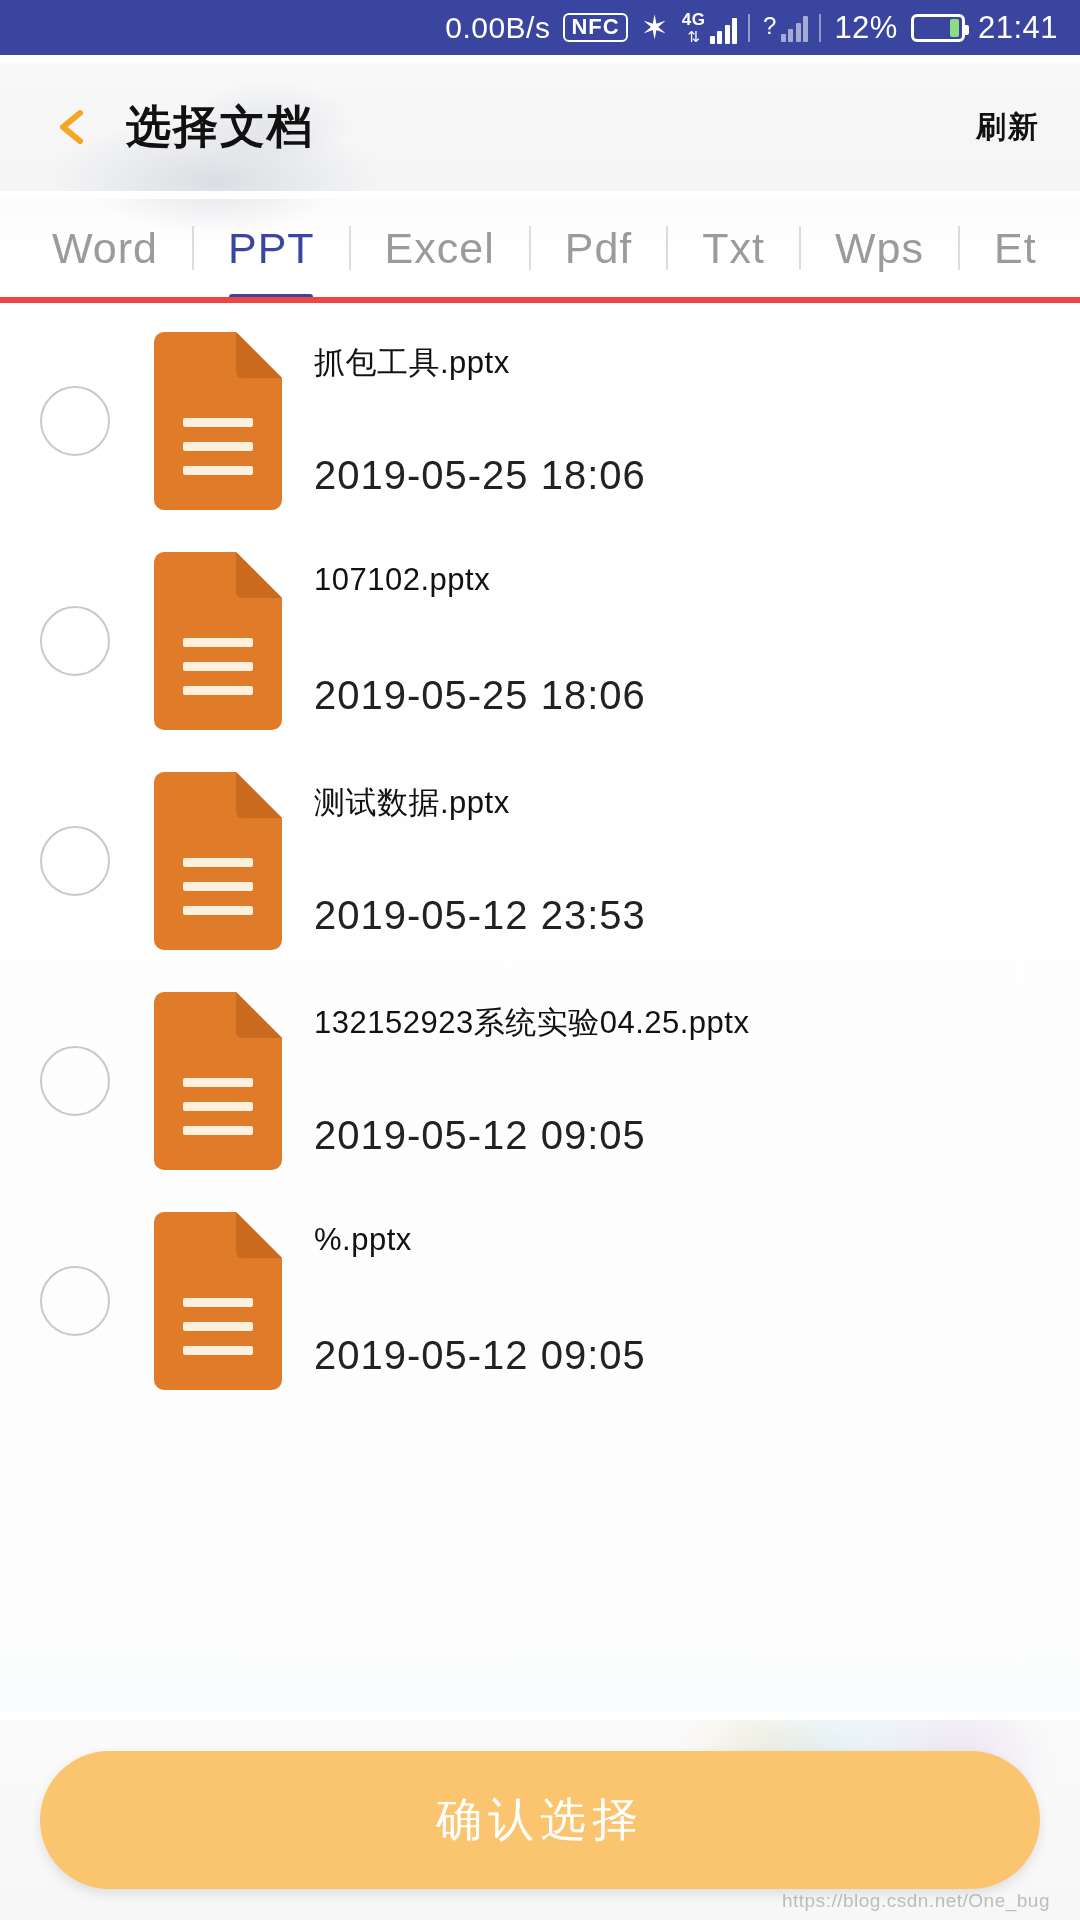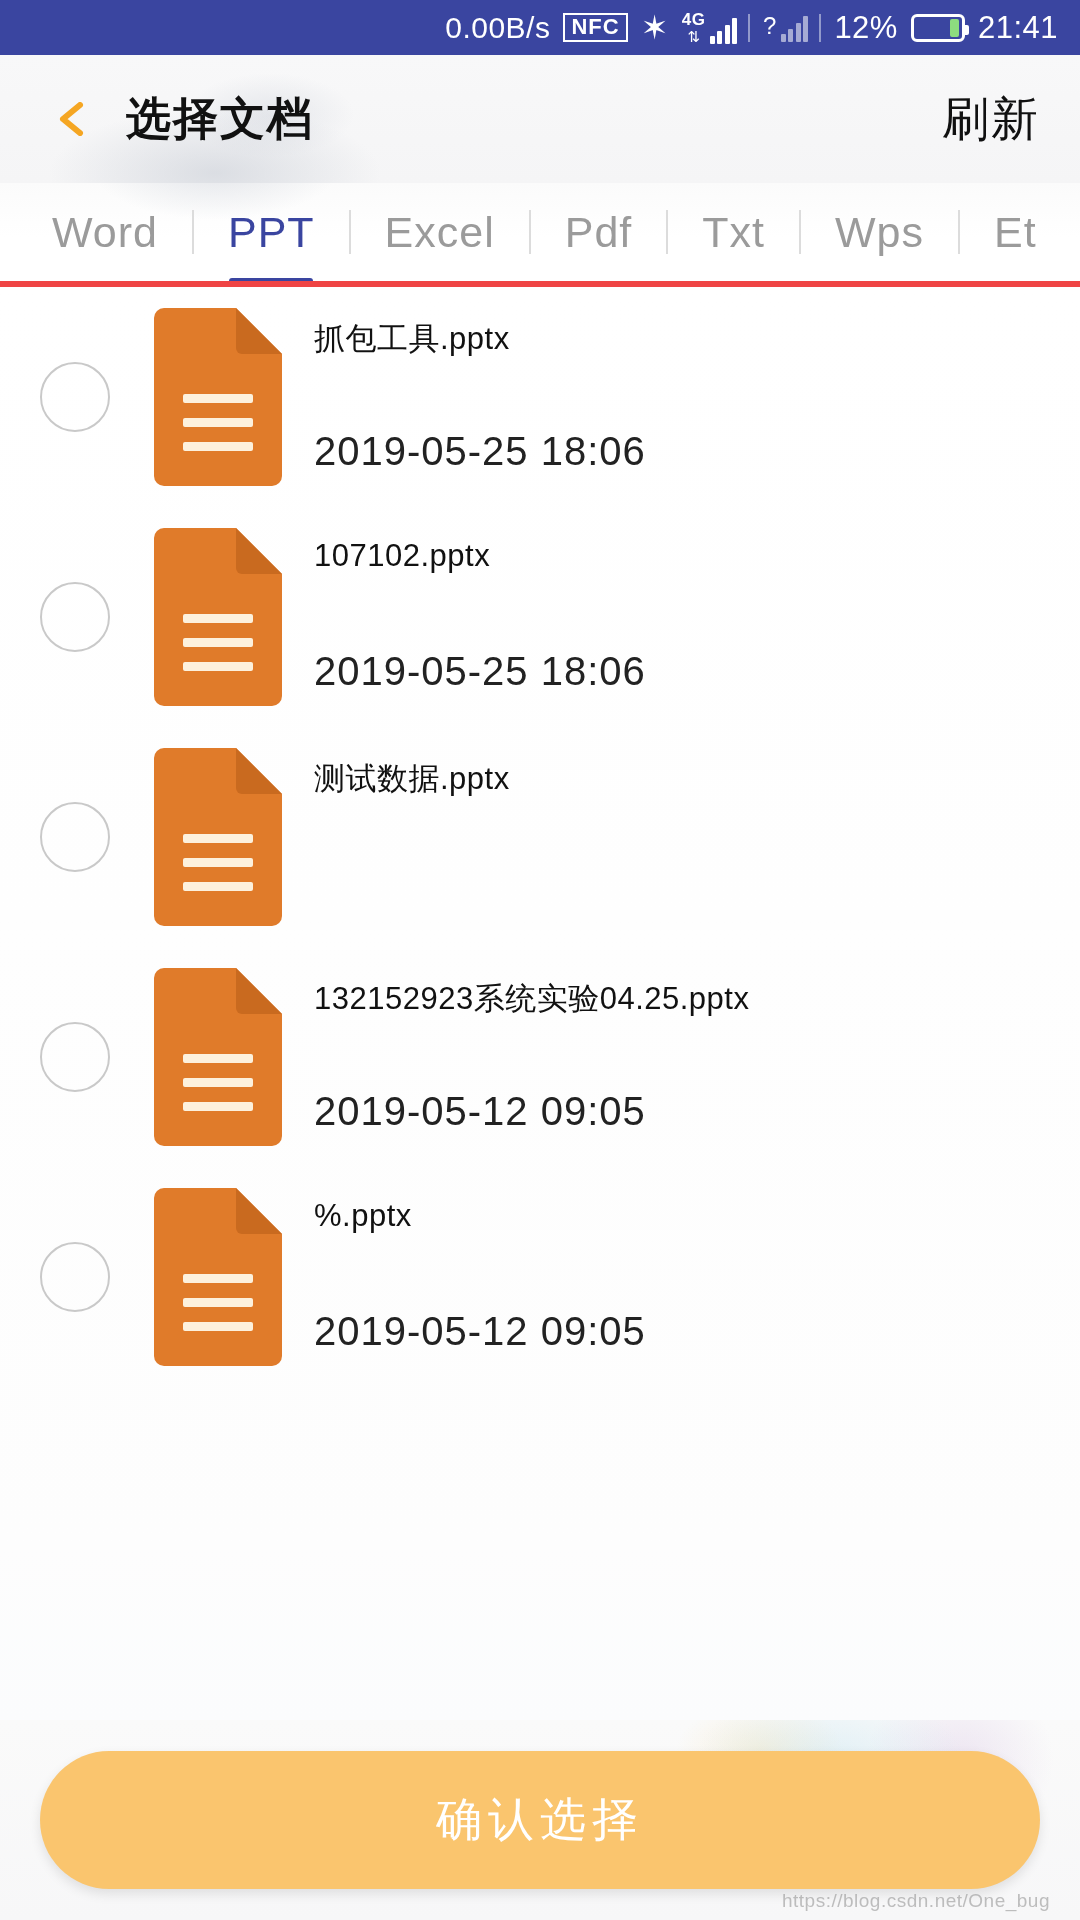--- a/index.html
+++ b/index.html
@@ -13,20 +13,21 @@
   }
 
   #app {
     position: relative;
     width: 1080px;
     height: 1920px;
     background: #ffffff;
     display: flex;
     flex-direction: column;
     overflow: hidden;
+    gap: 8px;
   }
 
   
   .status-bar {
     height: 55px;
     min-height: 55px;
     background: #3a45a0;
     display: flex;
     align-items: center;
     justify-content: flex-end;
@@ -41,21 +42,21 @@
     margin-left: 13px;
     font-size: 31px;
     letter-spacing: 0.5px;
     color: #ffffff;
     line-height: 1;
     white-space: nowrap;
   }
   .sb-net { font-size: 30px; }
   .sb-nfc {
     border: 2.5px solid #ffffff;
-    border-radius: 0;
+    border-radius: 6px;
     padding: 1px 6px 2px 6px;
     font-size: 22px;
     letter-spacing: 1px;
     font-weight: 600;
   }
   .sb-bt { font-size: 33px; }
   .bars {
     display: flex;
     align-items: flex-end;
     height: 28px;
@@ -166,23 +167,23 @@
     color: #111111;
     font-weight: 700;
     margin-left: 22px;
     letter-spacing: 2px;
     white-space: nowrap;
   }
   .header-action {
     position: relative;
     z-index: 3;
     margin-left: auto;
-    font-size: 47px;
+    font-size: 30px;
     color: #111111;
-    font-weight: 400;
+    font-weight: 700;
     letter-spacing: 2px;
     white-space: nowrap;
   }
 
   
   .tabbar {
     height: 98px;
     min-height: 98px;
     background: #fdfdfd;
     position: relative;
@@ -494,20 +495,21 @@
         <svg viewBox="0 0 140 178">
           <path d="M6 10 a10 10 0 0 1 10 -10 h72 l46 46 v122 a10 10 0 0 1 -10 10 h-108 a10 10 0 0 1 -10 -10 z" fill="#e07b2a"></path>
           <path d="M88 0 l46 46 h-40 a6 6 0 0 1 -6 -6 z" fill="#c96a1f"></path>
           <rect x="35" y="86" width="70" height="9" rx="2" fill="#fdf1dd"></rect>
           <rect x="35" y="110" width="70" height="9" rx="2" fill="#fdf1dd"></rect>
           <rect x="35" y="134" width="70" height="9" rx="2" fill="#fdf1dd"></rect>
         </svg>
       </div>
       <div class="rowtexts">
         <div class="fname">测试数据.pptx</div>
+        <div class="fdate">2019-05-12 23:53</div>
       </div>
     </div>
 
     <div class="row">
       <div class="checkbox"></div>
       <div class="fileicon">
         <svg viewBox="0 0 140 178">
           <path d="M6 10 a10 10 0 0 1 10 -10 h72 l46 46 v122 a10 10 0 0 1 -10 10 h-108 a10 10 0 0 1 -10 -10 z" fill="#e07b2a"></path>
           <path d="M88 0 l46 46 h-40 a6 6 0 0 1 -6 -6 z" fill="#c96a1f"></path>
           <rect x="35" y="86" width="70" height="9" rx="2" fill="#fdf1dd"></rect>

